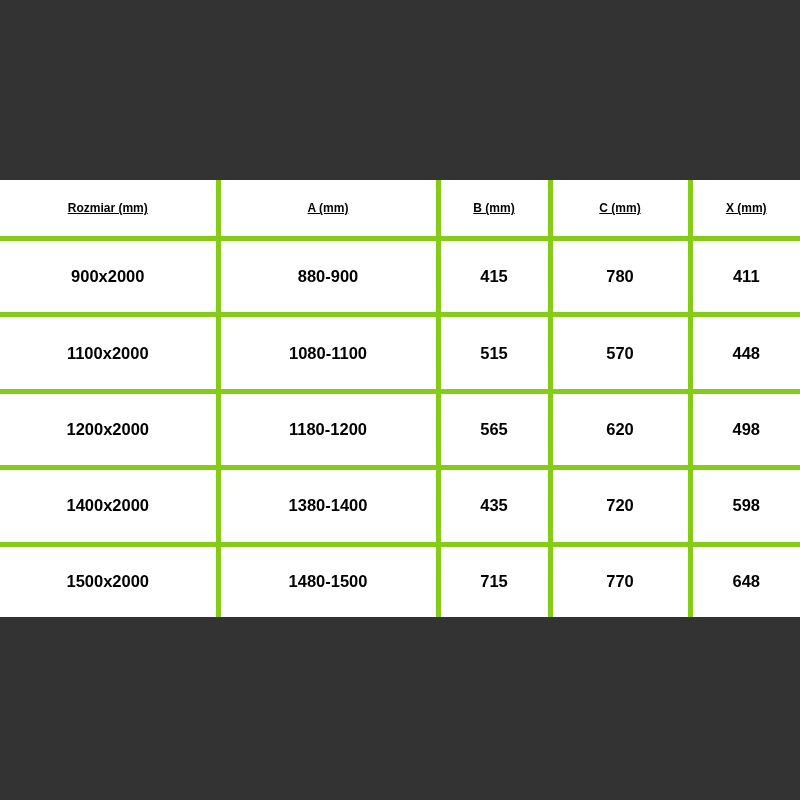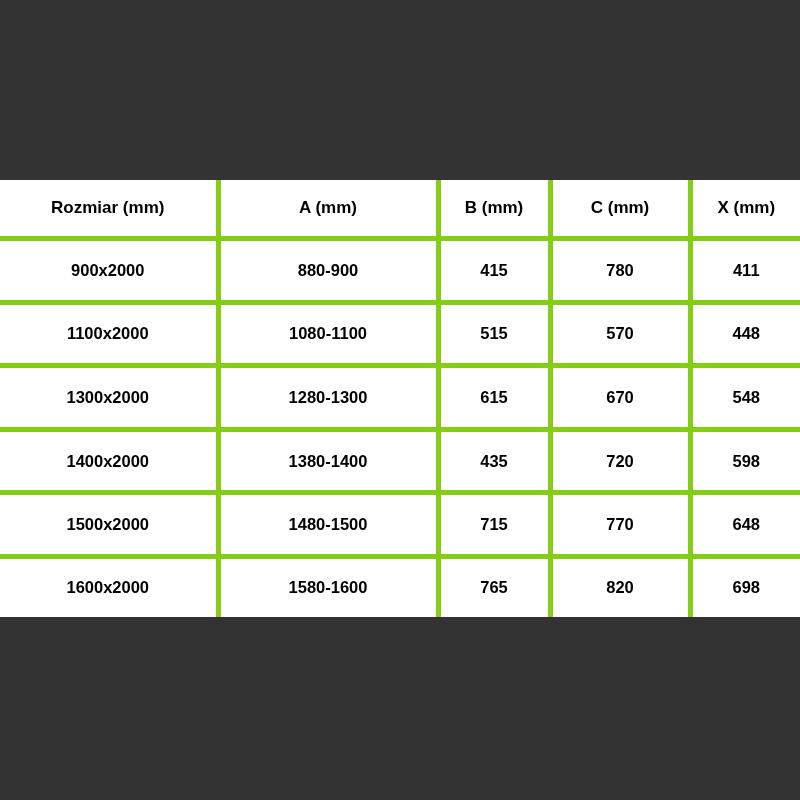--- a/index.html
+++ b/index.html
@@ -39,21 +39,22 @@
   table.size-table th {
     border: 5px solid #84cc16;
     text-align: center;
     vertical-align: middle;
     color: #000000;
     font-weight: bold;
     padding: 0;
   }
   table.size-table thead th {
     height: 56px;
-    font-size: 17px;
+    font-size: 12px;
+    text-decoration: underline;
   }
   table.size-table tbody td {
     height: 48px;
     font-size: 16.5px;
   }
   
   table.size-table tr > *:first-child {
     border-left: none;
   }
   table.size-table tr > *:last-child {
@@ -102,43 +103,36 @@
           <td>411</td>
         </tr>
         <tr>
           <td>1100x2000</td>
           <td>1080-1100</td>
           <td>515</td>
           <td>570</td>
           <td>448</td>
         </tr>
         <tr>
-          <td>1300x2000</td>
-          <td>1280-1300</td>
-          <td>615</td>
-          <td>670</td>
-          <td>548</td>
+          <td>1200x2000</td>
+          <td>1180-1200</td>
+          <td>565</td>
+          <td>620</td>
+          <td>498</td>
         </tr>
         <tr>
           <td>1400x2000</td>
           <td>1380-1400</td>
           <td>435</td>
           <td>720</td>
           <td>598</td>
         </tr>
         <tr>
           <td>1500x2000</td>
           <td>1480-1500</td>
           <td>715</td>
           <td>770</td>
           <td>648</td>
         </tr>
-        <tr>
-          <td>1600x2000</td>
-          <td>1580-1600</td>
-          <td>765</td>
-          <td>820</td>
-          <td>698</td>
-        </tr>
       </tbody>
     </table>
   </div>
 </div>
 
 </body></html>

